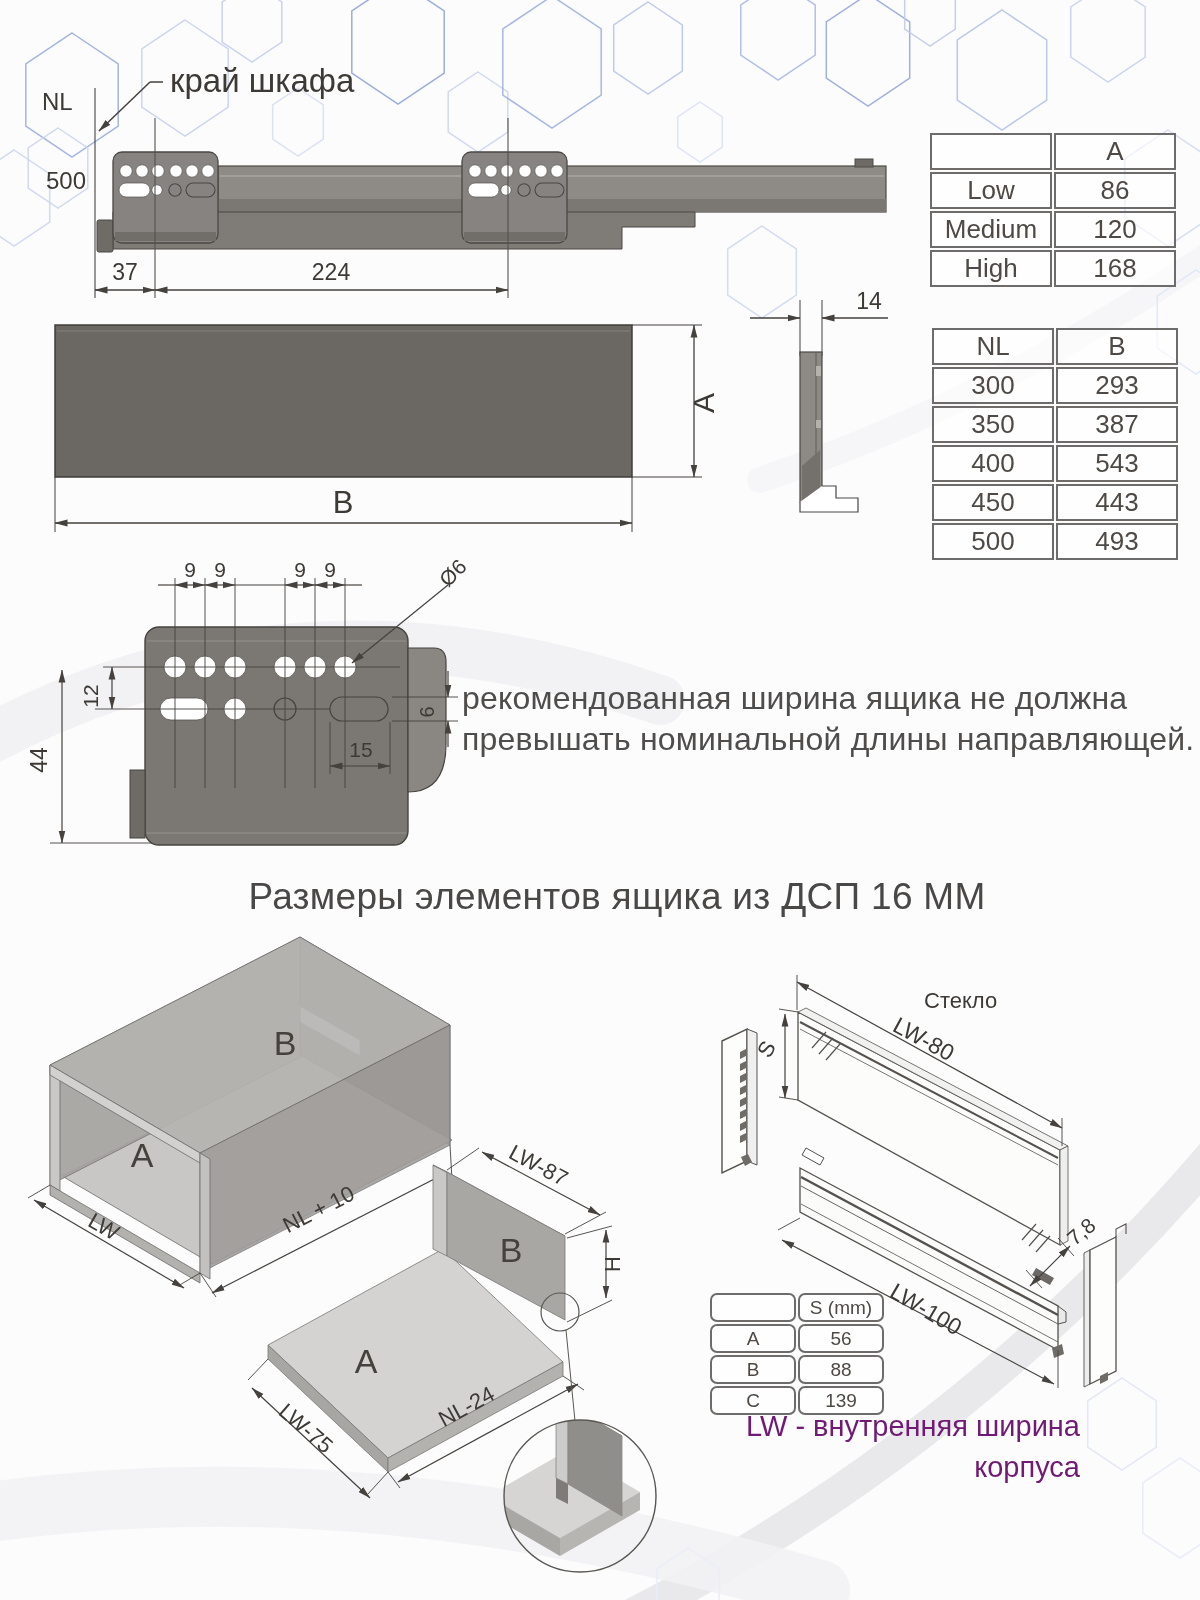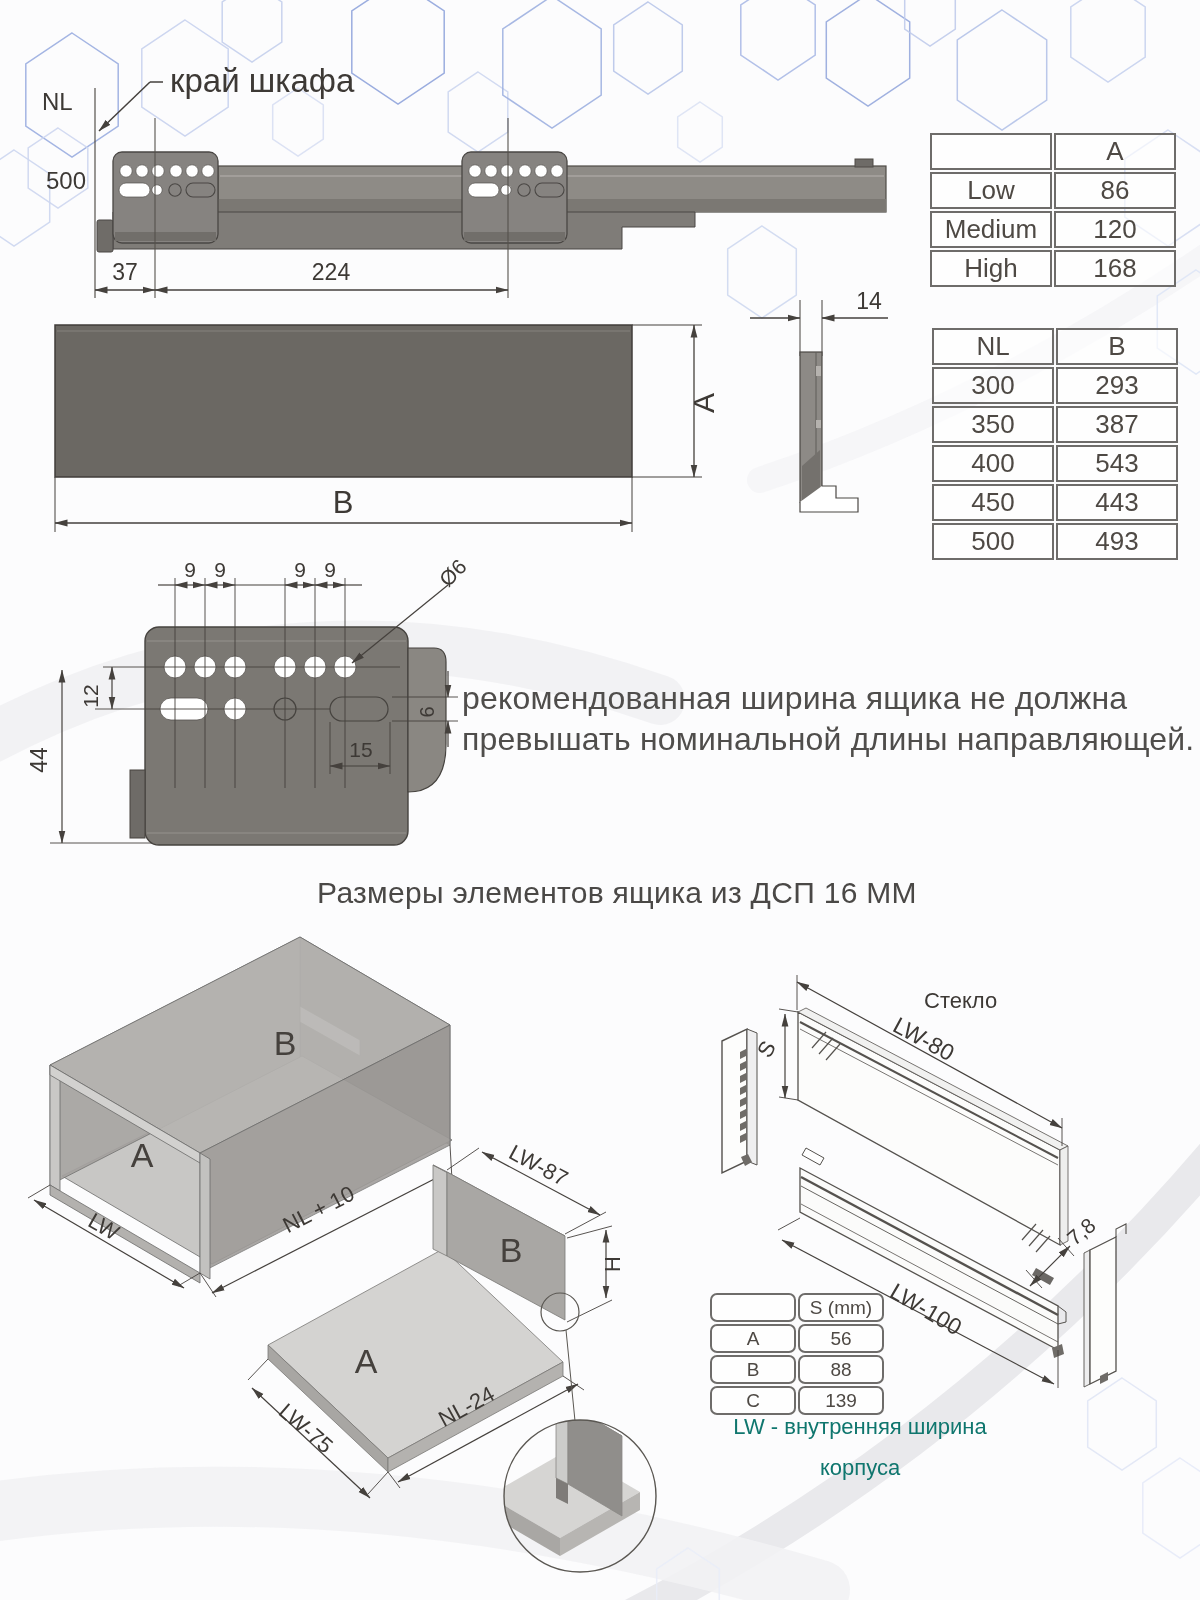--- a/index.html
+++ b/index.html
@@ -13,22 +13,22 @@
   .dim{font-size:23px;}
   .dim-s{font-size:21px;}
   .big-label{font-size:34px;fill:#45413d;}
   .tbl{position:absolute;border-collapse:separate;border-spacing:2px;color:#4e4944;text-align:center;}
   .tbl td{border:2px solid #6e6c6a;background:rgba(255,255,255,.6);}
   .t-main{font-size:26px;}
   .t-main td{width:116px;height:31px;}
   .t-small{font-size:19px;}
   .t-small td{width:80px;height:23px;border-radius:7px;}
   .note{position:absolute;left:462px;top:678px;font-size:32px;line-height:41px;color:#4f4d4b;letter-spacing:.2px;}
-  .title{position:absolute;left:152px;top:876px;width:930px;text-align:center;font-size:30px;color:#4a4846;letter-spacing:.3px;}
-  .lwnote{position:absolute;left:640px;top:1406px;width:440px;text-align:center;font-size:22px;line-height:41px;color:#0f766e;}
+  .title{position:absolute;left:152px;top:876px;width:930px;text-align:center;font-size:37px;color:#4a4846;letter-spacing:.3px;}
+  .lwnote{position:absolute;left:640px;top:1406px;width:440px;text-align:right;font-size:29px;line-height:41px;color:#701a75;}
 </style>
 </head>
 <body>
 
 <svg id="bg" class="layer" width="1200" height="1600" viewBox="0 0 1200 1600">
     <path d="M-80,780 Q260,560 660,700" stroke="#f0f0f2" stroke-width="50" fill="none" opacity="0.85" stroke-linecap="round"></path>
     <path d="M540,1660 Q960,1470 1250,1110" stroke="#e9e9ec" stroke-width="34" fill="none" opacity="1" stroke-linecap="round"></path>
     <path d="M-60,1520 Q340,1450 820,1590" stroke="#f2f2f4" stroke-width="60" fill="none" opacity="0.9" stroke-linecap="round"></path>
     <path d="M760,480 Q1000,400 1230,240" stroke="#f4f4f6" stroke-width="26" fill="none" opacity="0.8" stroke-linecap="round"></path>
     <polygon points="72.0,33.0 118.2,64.0 118.2,126.0 72.0,157.0 25.8,126.0 25.8,64.0" fill="none" stroke="#9aade0" stroke-width="1.5" opacity="0.9"></polygon>

